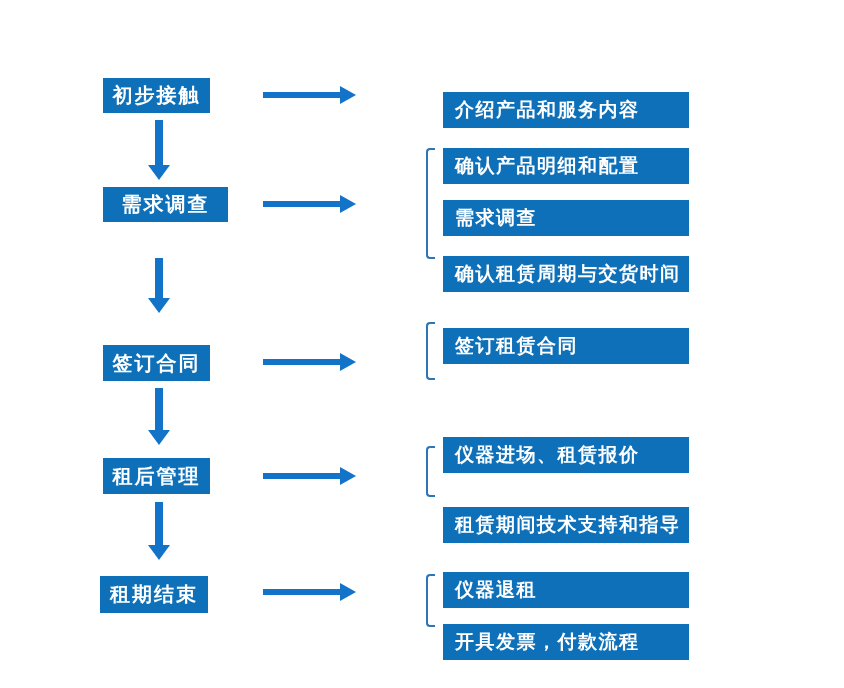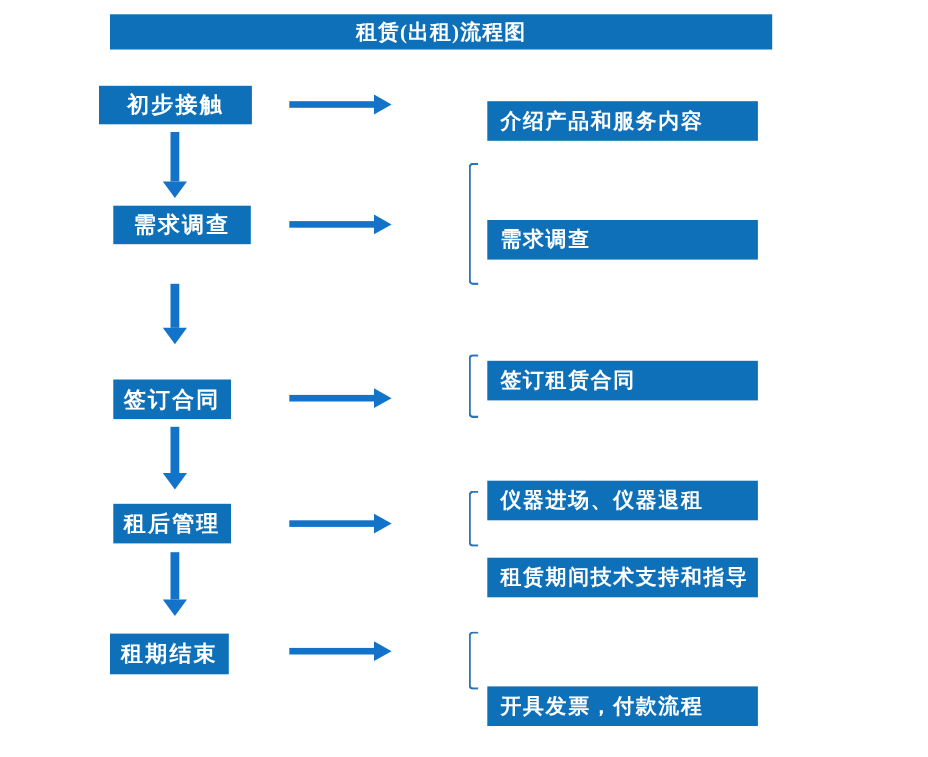--- a/index.html
+++ b/index.html
@@ -63,23 +63,22 @@
     border-right: none;
     border-radius: 4px 0 0 4px;
     box-sizing: border-box;
   }
 </style>
 </head>
 <body>
 
 <div class="canvas">
 
-  <div class="title-bar">租赁(出租)流程图</div>
 
-  <div class="box lbox" style="left:90px; top:78px;  width:139px; height:35px">初步接触</div>
+  <div class="box lbox" style="left:103px; top:78px;  width:107px; height:35px">初步接触</div>
   <div class="box lbox" style="left:103px; top:345px; width:107px; height:36px">签订合同</div>
   <div class="box lbox" style="left:103px; top:187px; width:125px; height:35px">需求调查</div>
   <div class="box lbox" style="left:100px; top:576px; width:108px; height:37px">租期结束</div>
   <div class="box lbox" style="left:103px; top:458px; width:107px; height:36px">租后管理</div>
 
   <div class="varrow" style="left:148px; top:120px">
     <div class="shaft" style="height:45px"></div>
       <div class="head" style="top:45px"></div>
   </div>
   <div class="varrow" style="left:148px; top:258px">
@@ -115,19 +114,22 @@
     <div class="shaft"></div>
       <div class="head"></div>
   </div>
 
   <div class="bracket" style="top:148px; height:111px"></div>
   <div class="bracket" style="top:322px; height:58px"></div>
   <div class="bracket" style="top:446px; height:51px"></div>
   <div class="bracket" style="top:574px; height:53px"></div>
 
   <div class="box rbox" style="top:77px">介绍产品和服务内容</div>
+  <div class="box rbox" style="top:133px">确认产品明细和配置</div>
   <div class="box rbox" style="top:185px">需求调查</div>
+  <div class="box rbox" style="top:241px">确认租赁周期与交货时间</div>
   <div class="box rbox" style="top:313px">签订租赁合同</div>
-  <div class="box rbox" style="top:422px">仪器进场、仪器退租</div>
+  <div class="box rbox" style="top:422px">仪器进场、租赁报价</div>
   <div class="box rbox" style="top:492px">租赁期间技术支持和指导</div>
+  <div class="box rbox" style="top:557px">仪器退租</div>
   <div class="box rbox" style="top:609px">开具发票，付款流程</div>
 
 </div>
 
 </body></html>

